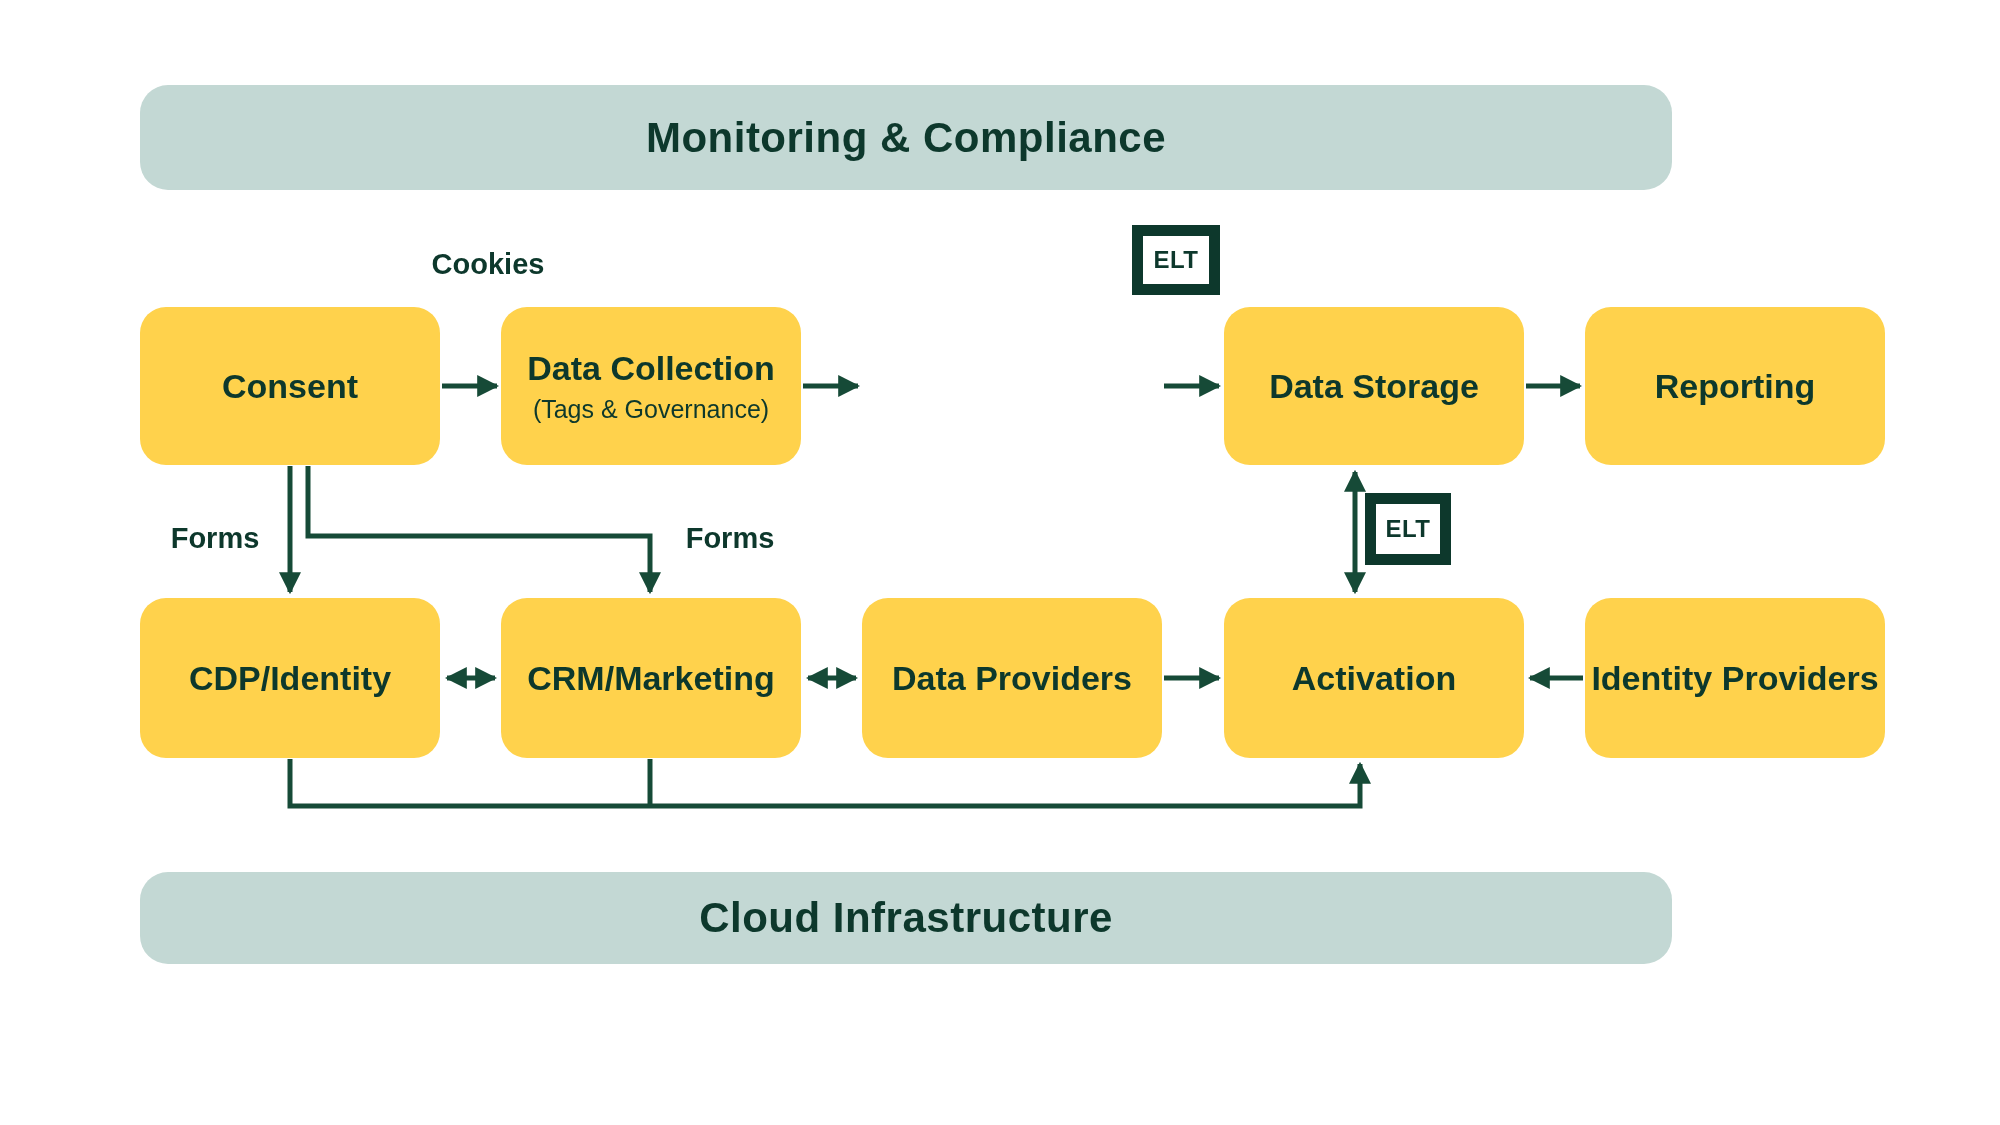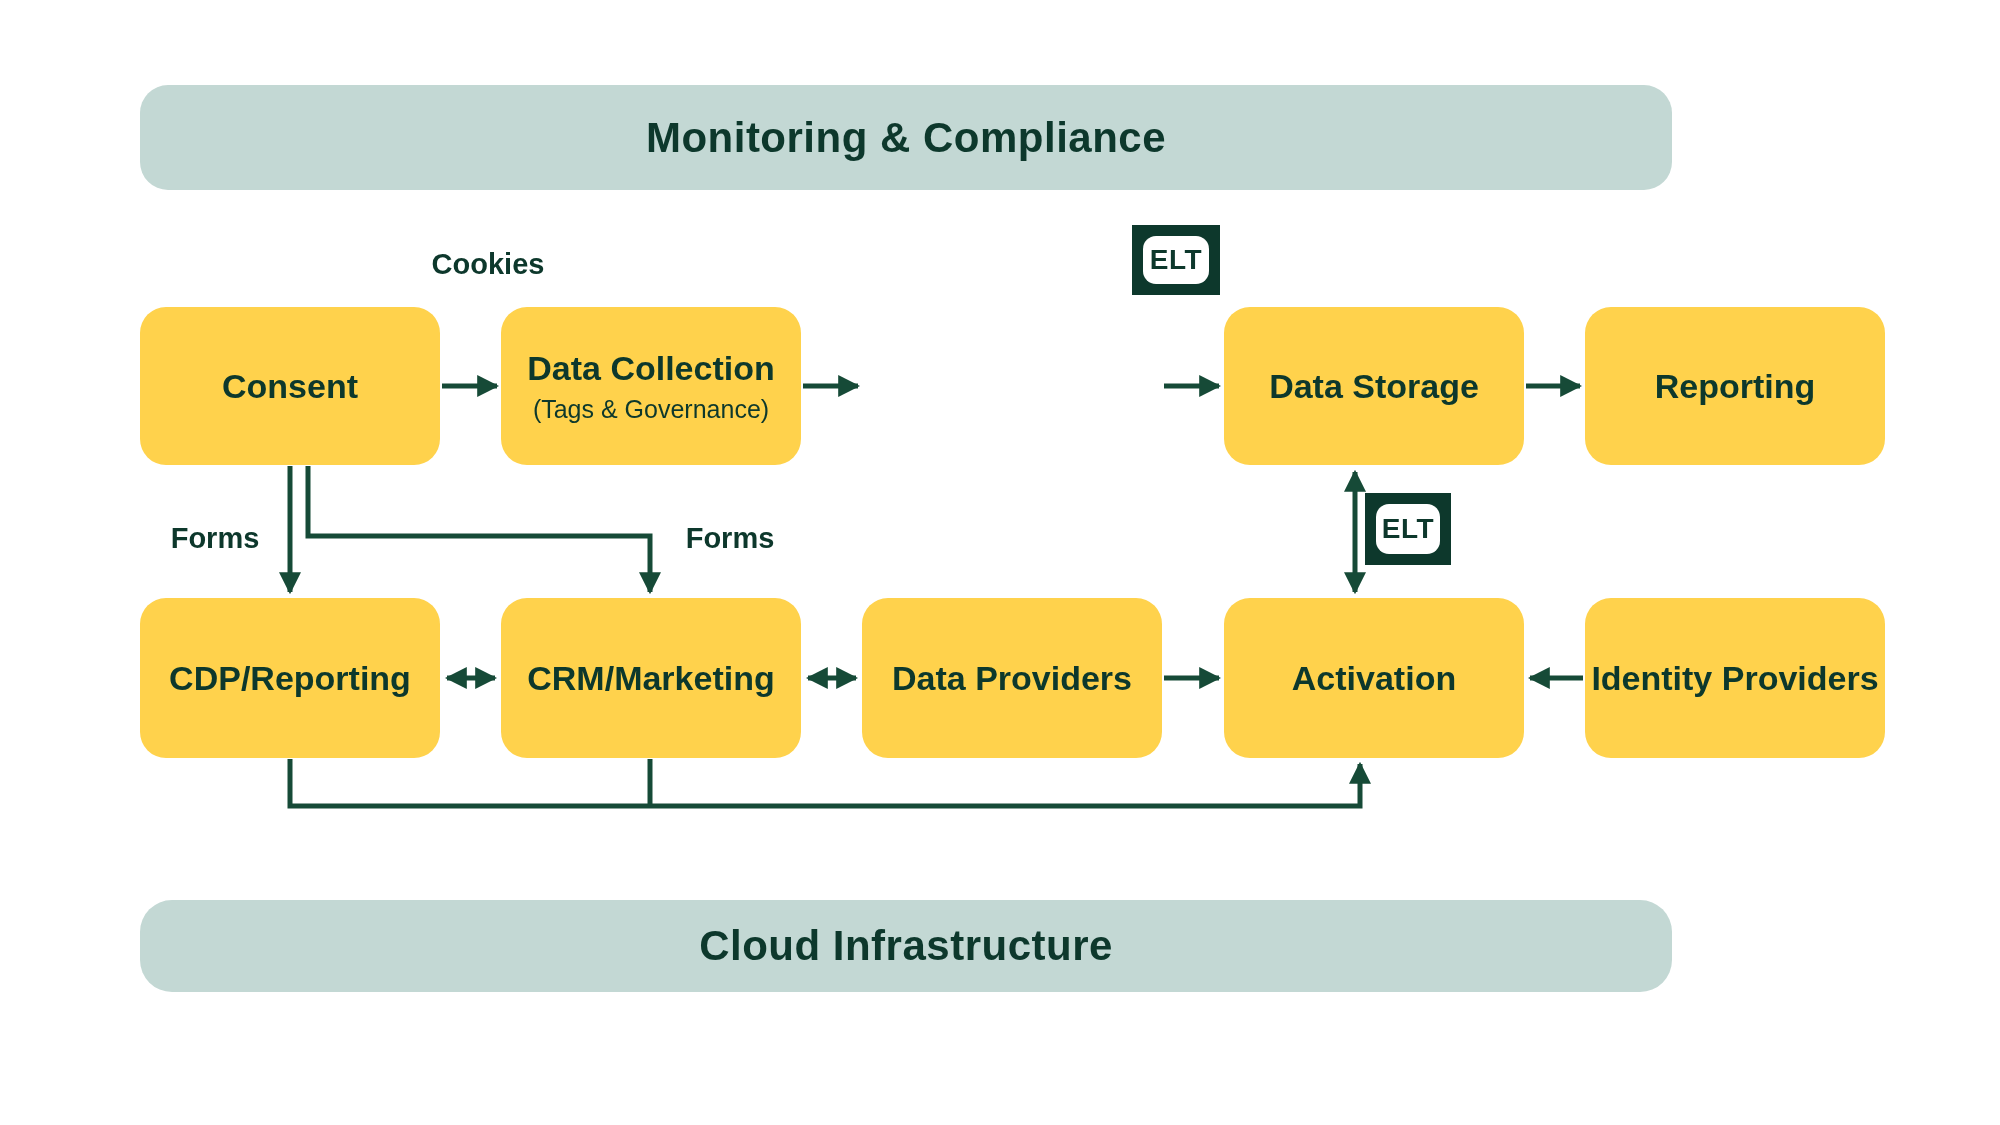--- a/index.html
+++ b/index.html
@@ -13,21 +13,21 @@
   .canvas{
     position:relative;width:2000px;height:1125px;background:var(--background);
     font-family:"Liberation Sans","DejaVu Sans",sans-serif;overflow:hidden;
   }
   .banner{
     position:absolute;left:140px;width:1532px;background:var(--banner-bg);
     border-radius:28px;display:flex;align-items:center;justify-content:center;
     color:var(--ink-green);font-weight:700;font-size:42px;letter-spacing:0.5px;
   }
   .banner-top{top:85px;height:105px;}
-  .banner-bottom{top:900px;height:92px;border-radius:32px;}
+  .banner-bottom{top:872px;height:92px;}
   .node{
     position:absolute;width:300px;background:var(--box-yellow);border-radius:26px;
     display:flex;flex-direction:column;align-items:center;justify-content:center;
     color:var(--ink-green);font-weight:700;font-size:34px;text-align:center;
     line-height:1.12;padding:0 0;box-sizing:border-box;
   }
   .row1{top:307px;height:158px;}
   .row2{top:598px;height:160px;}
   .c1{left:140px}.c2{left:501px}.c3{left:862px}.c4{left:1224px}.c5{left:1585px}
   .sublabel{font-size:25px;font-weight:400;margin-top:8px;letter-spacing:0;}
@@ -39,23 +39,22 @@
   .lbl-forms-left{left:140px;top:524px;}
   .lbl-forms-right{left:655px;top:524px;}
   .elt-badge{
     position:absolute;background:var(--ink-green);padding:11px;box-sizing:border-box;
     display:flex;align-items:center;justify-content:center;z-index:3;
   }
   .elt-top{left:1132px;top:225px;width:88px;height:70px;}
   .elt-mid{left:1365px;top:493px;width:86px;height:72px;}
   .elt-inner{
     background:#FFFFFF;width:100%;height:100%;display:flex;align-items:center;
-    justify-content:center;font-weight:700;font-size:28px;color:var(--ink-green);
+    justify-content:center;font-weight:700;font-size:24px;color:var(--ink-green);
     letter-spacing:0.5px;
-    border-radius:13px;
   }
   .arrow-layer{position:absolute;left:0;top:0;z-index:2;}
   .flow{stroke:var(--arrow-green);stroke-width:5;fill:none;}
   .arrowhead{fill:var(--arrow-green);}
 </style>
 </head>
 <body>
 
 <div class="canvas">
 
@@ -109,21 +108,21 @@
     <span class="sublabel">(Tags &amp; Governance)</span>
   </div>
   <div class="node row1 c4">
     <span>Data Storage</span>
   </div>
   <div class="node row1 c5">
     <span>Reporting</span>
   </div>
 
   <div class="node row2 c1">
-    <span>CDP/Reporting</span>
+    <span>CDP/Identity</span>
   </div>
   <div class="node row2 c2">
     <span>CRM/Marketing</span>
   </div>
   <div class="node row2 c3">
     <span>Data Providers</span>
   </div>
   <div class="node row2 c4">
     <span>Activation</span>
   </div>

